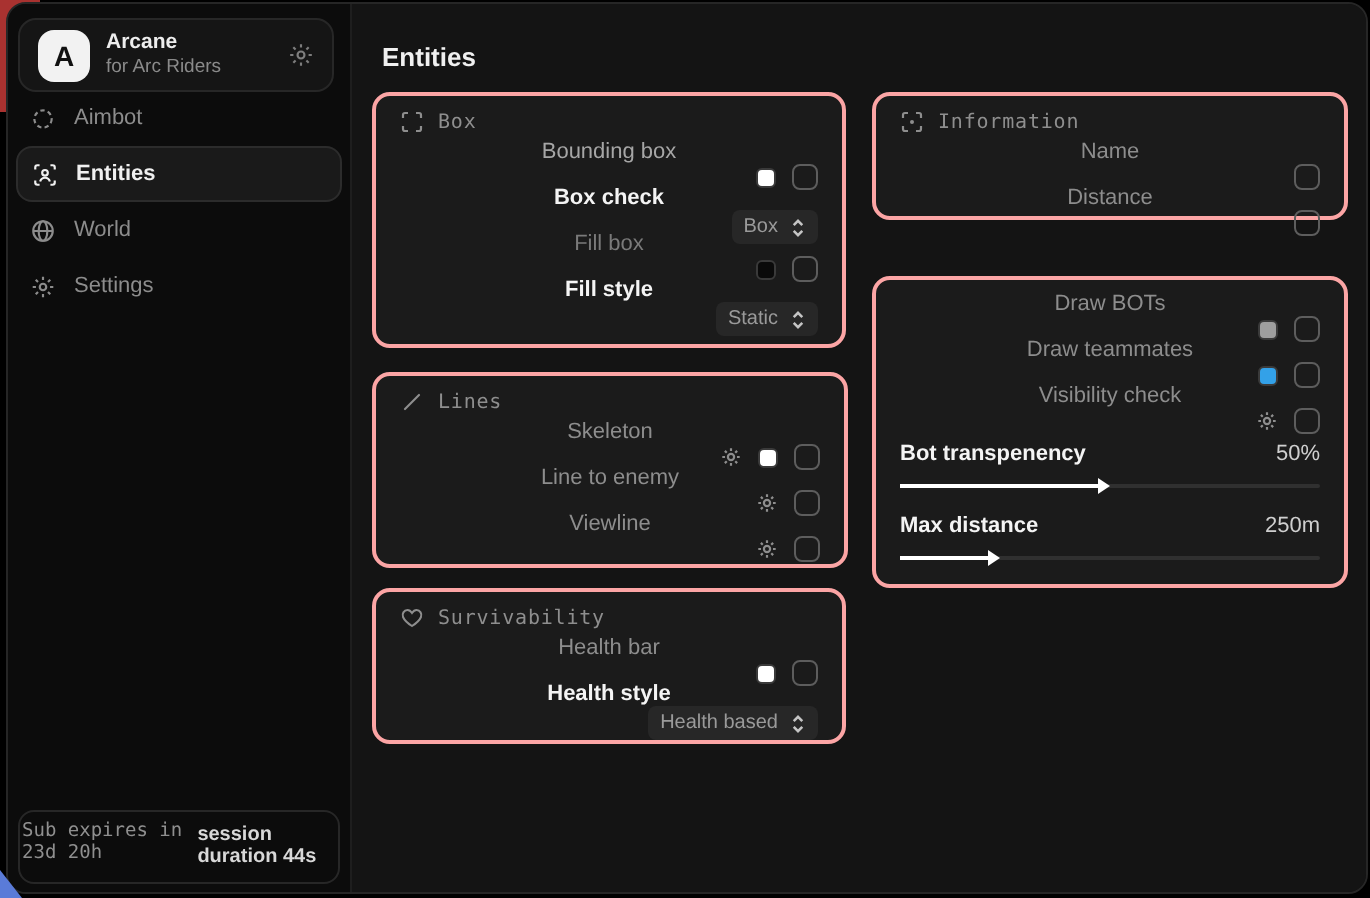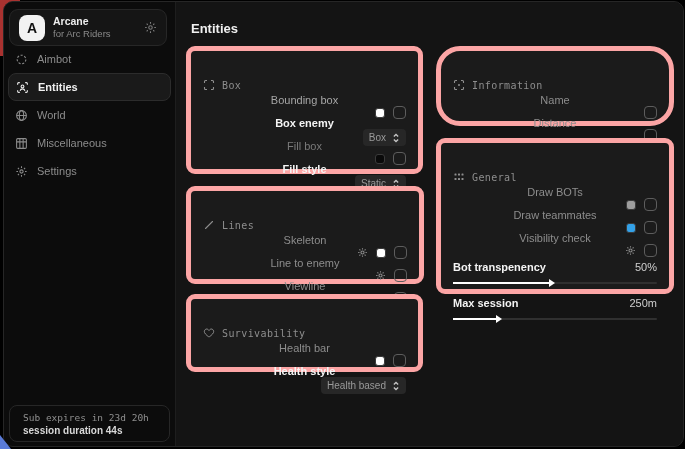--- a/index.html
+++ b/index.html
@@ -26,35 +26,35 @@
   .logo-sub { color:#8a8a8a; font-size:9.5px; margin-top:1px; }
   .logo-gear { margin-left:auto; color:#7d7d7d; display:flex; }
   .category { margin:26px 0 6px 14px; color:#6e6e6e; font-size:9.5px; }
   .nav { display:flex; flex-direction:column; }
   .nav-item { display:flex; align-items:center; gap:9px; height:28px;
     padding-left:11px; color:#8c8c8c; font-size:11px; cursor:default; }
   .nav-item svg { flex:none; }
   .nav-item.active { background:#1a1a1a; border:1px solid #2c2c2c; border-radius:8px;
     margin:0 4px; padding-left:7px; color:#f0f0f0; font-weight:bold; }
   .side-footer { position:absolute; left:5px; right:5px; bottom:4px; height:37px;
-    border:1px solid #272727; border-radius:8px; padding:4px 13px;
-    display:flex; flex-direction:column; justify-content:center; }
+    border:1px solid #272727; border-radius:8px; padding:4px 1px;
+    display:flex; justify-content:center; }
   .side-footer .l1 { font-family:"DejaVu Sans Mono", monospace; font-size:9.5px; color:#8f8f8f; }
   .side-footer .l2 { font-size:10px; font-weight:bold; color:#d8d8d8; margin-top:2px; }
 
   
   .main { position:absolute; left:173px; right:0; top:0; bottom:0; background:#141414; }
   .page-title { position:absolute; left:14px; top:19px; color:#f0f0f0;
     font-size:13px; font-weight:bold; }
-  .panel { position:absolute; background:#1b1b1b; border:5px solid #fca5a5;
-    border-radius:9px; padding:26px 12px 0 12px; }
+  .panel { position:absolute; background:#1b1b1b; border:2px solid #fca5a5;
+    border-radius:9px; padding:5px 12px 0 12px; }
   .p-box   { left:9px;  top:44px;  width:237px; height:128px; }
   .p-lines { left:9px;  top:184px; width:238px; height:98px; }
   .p-surv  { left:9px;  top:292px; width:237px; height:78px; }
-  .p-info  { left:259px; top:44px;  width:238px; height:80px;border-radius:24px; }
+  .p-info  { left:259px; top:44px;  width:238px; height:64px; }
   .p-gen   { left:259px; top:136px; width:238px; height:156px; }
   .panel-head { display:flex; align-items:center; gap:7px; height:16px;
     color:#8e8e8e; font-family:"DejaVu Sans Mono", monospace; font-size:10px;
     letter-spacing:.4px; }
   .row { display:flex; align-items:center; height:22px; margin-top:1px;flex-direction:column; }
   .row-label { font-size:11px; color:#8d8d8d; }
   .row-label.strong { color:#f4f4f4; font-weight:bold; }
   .row-label.mid { color:#a6a6a6; }
   .row-label.dim { color:#7a7a7a; }
   .controls { margin-left:auto; display:flex; align-items:center; gap:8px; }
@@ -126,29 +126,20 @@
               <circle cx="12" cy="12" r="9"></circle>
               <ellipse cx="12" cy="12" rx="4" ry="9"></ellipse>
               <path d="M3 12h18"></path>
             </svg>
         </span>
         <span>World</span>
       </div>
       <div class="nav-item">
         <span>
           <svg width="13" height="13" viewBox="0 0 24 24" fill="none" stroke="currentColor" stroke-width="2">
-              <rect x="3" y="3" width="18" height="18" rx="2"></rect>
-              <path d="M3 9h18M9 3v18M15 3v18"></path>
-            </svg>
-        </span>
-        <span>Miscellaneous</span>
-      </div>
-      <div class="nav-item">
-        <span>
-          <svg width="13" height="13" viewBox="0 0 24 24" fill="none" stroke="currentColor" stroke-width="2">
               <circle cx="12" cy="12" r="3"></circle>
               <path d="M12 2.5v3M12 18.5v3M2.5 12h3M18.5 12h3M5.3 5.3l2.1 2.1M16.6 16.6l2.1 2.1M18.7 5.3l-2.1 2.1M7.4 16.6l-2.1 2.1"></path>
             </svg>
         </span>
         <span>Settings</span>
       </div>
     </div>
 
     <div class="side-footer">
       <span class="l1">Sub expires in 23d 20h</span>
@@ -169,21 +160,21 @@
         <span>Box</span>
       </div>
       <div class="row">
         <span class="row-label mid">Bounding box</span>
         <span class="controls">
           <span class="swatch" style="background: rgb(255, 255, 255);"></span>
           <span class="checkbox"></span>
         </span>
       </div>
       <div class="row">
-        <span class="row-label strong">Box enemy</span>
+        <span class="row-label strong">Box check</span>
         <span class="controls">
           <span class="pill">
             <span>Box</span>
             <svg width="8" height="10" viewBox="0 0 10 14" fill="none" stroke="currentColor" stroke-width="1.8">
                 <path d="M2 5l3-3 3 3M2 9l3 3 3-3"></path>
               </svg>
           </span>
         </span>
       </div>
       <div class="row">
@@ -301,33 +292,20 @@
       </div>
       <div class="row">
         <span class="row-label">Distance</span>
         <span class="controls">
             <span class="checkbox"></span>
           </span>
       </div>
     </div>
 
     <div class="panel p-gen">
-      <div class="panel-head">
-        <span>
-          <svg width="12" height="12" viewBox="0 0 24 24" fill="currentColor">
-              <rect x="3" y="5" width="4" height="4" rx="1"></rect>
-              <rect x="10" y="5" width="4" height="4" rx="1"></rect>
-              <rect x="17" y="5" width="4" height="4" rx="1"></rect>
-              <rect x="3" y="14" width="4" height="4" rx="1"></rect>
-              <rect x="10" y="14" width="4" height="4" rx="1"></rect>
-              <rect x="17" y="14" width="4" height="4" rx="1"></rect>
-            </svg>
-        </span>
-        <span>General</span>
-      </div>
       <div class="row">
         <span class="row-label">Draw BOTs</span>
         <span class="controls">
           <span class="swatch" style="background: rgb(158, 158, 158);"></span>
           <span class="checkbox"></span>
         </span>
       </div>
       <div class="row">
         <span class="row-label">Draw teammates</span>
         <span class="controls">
@@ -353,21 +331,21 @@
           <span class="row-label strong">Bot transpenency</span>
           <span class="slider-value">50%</span>
         </div>
         <div class="track">
           <div class="fill" style="width: 47%;"></div>
         </div>
       </div>
 
       <div class="slider-group">
         <div class="slider-head">
-          <span class="row-label strong">Max session</span>
+          <span class="row-label strong">Max distance</span>
           <span class="slider-value">250m</span>
         </div>
         <div class="track">
           <div class="fill" style="width: 21%;"></div>
         </div>
       </div>
     </div>
   </div>
 </div>
 

